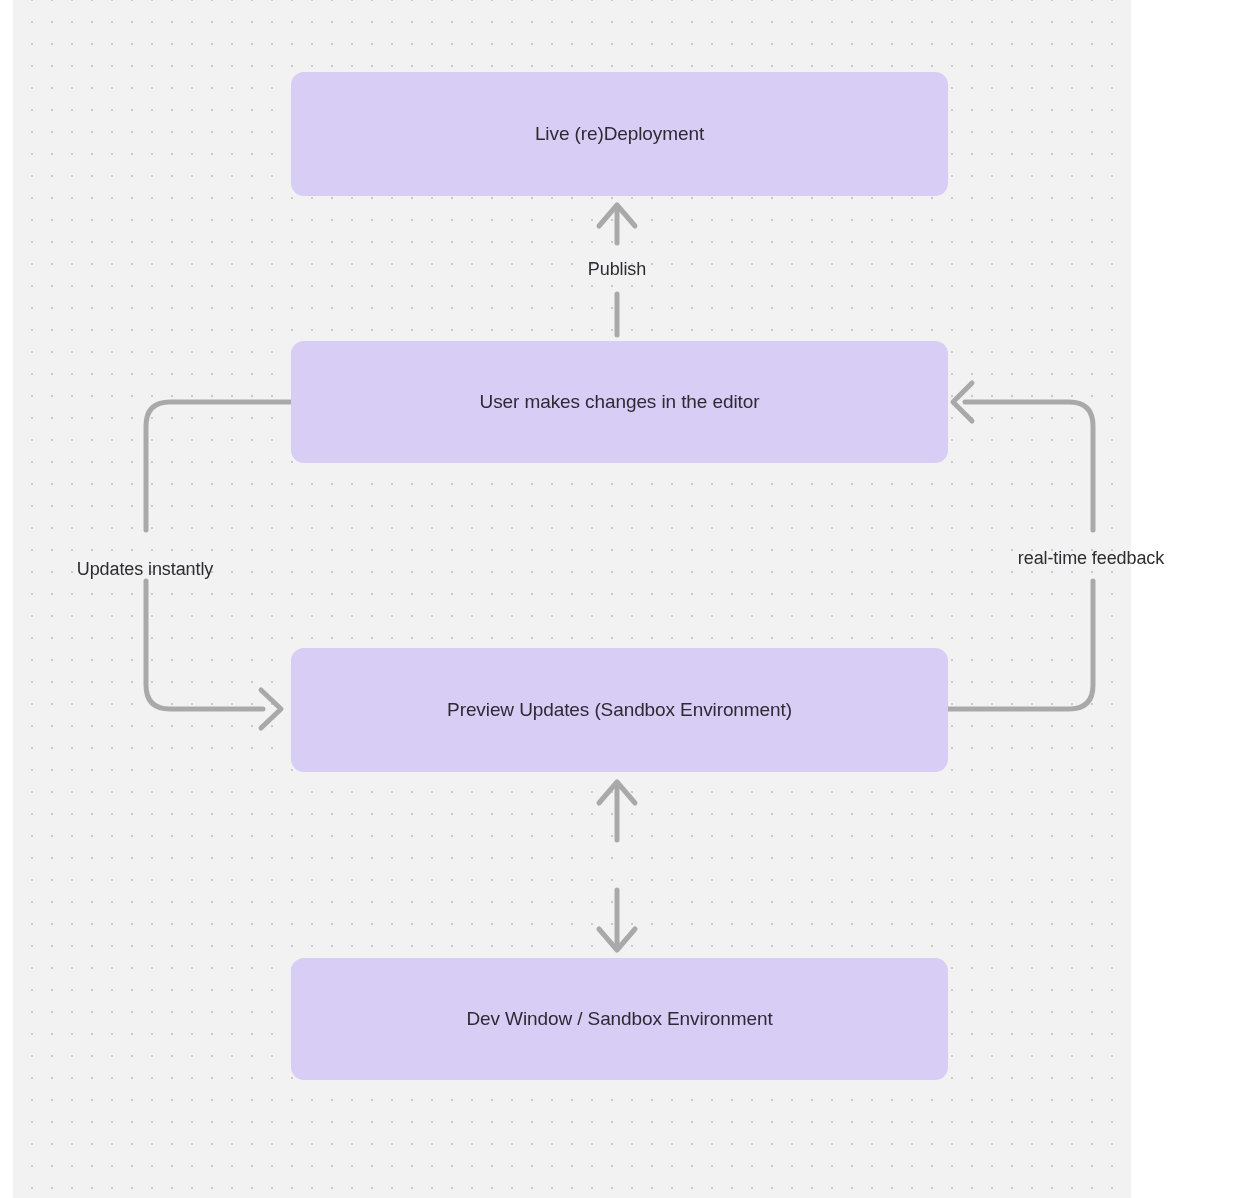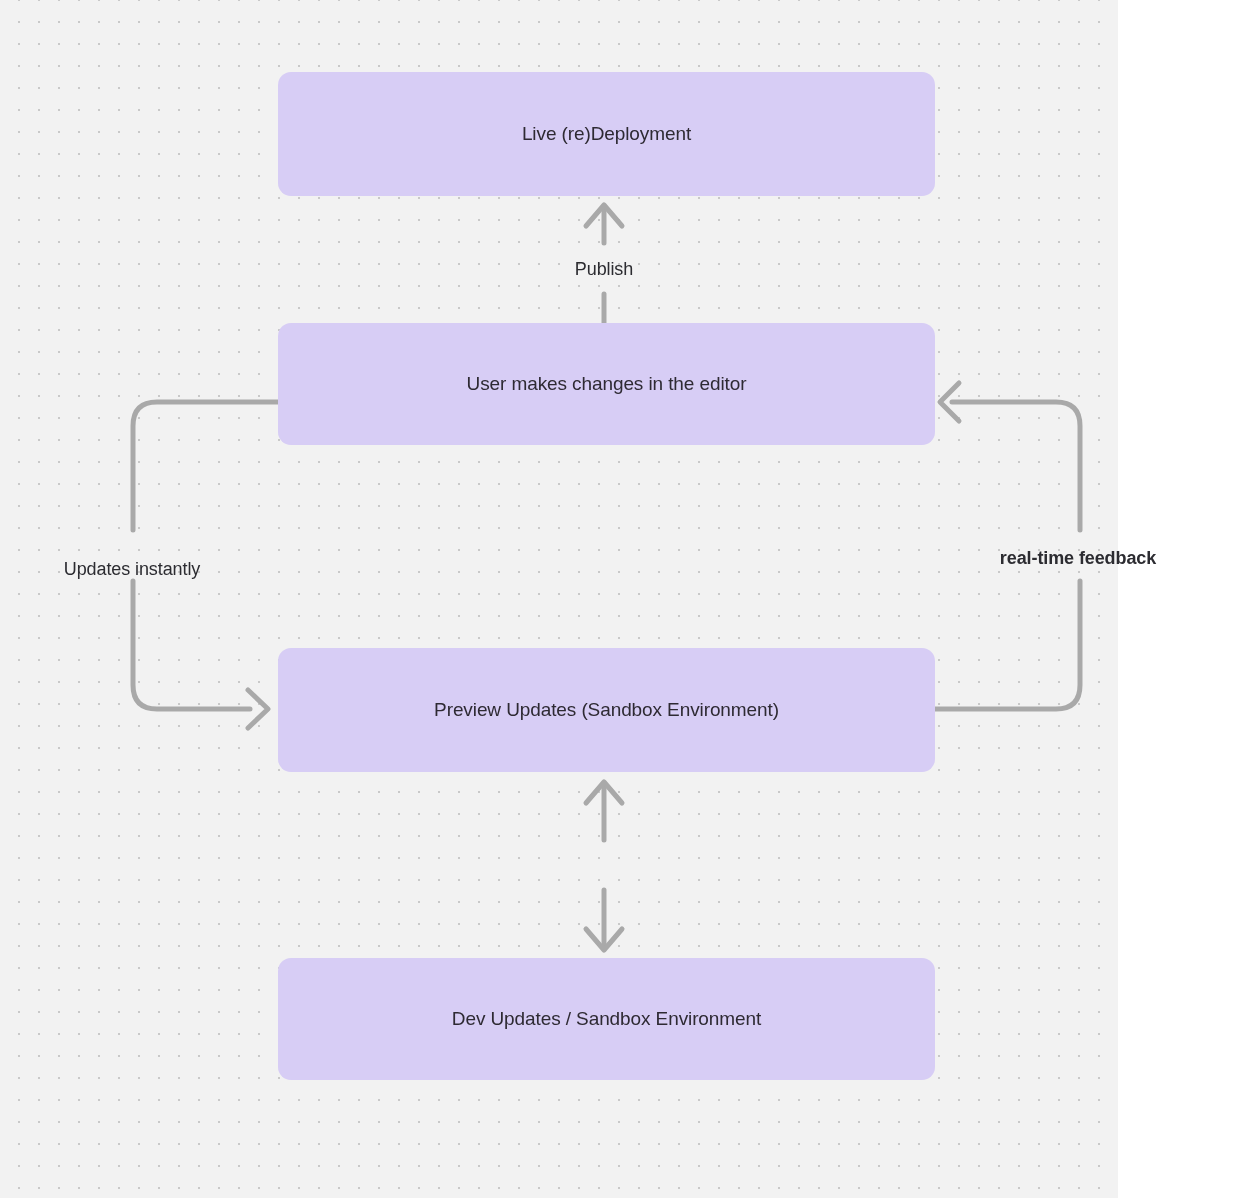--- a/index.html
+++ b/index.html
@@ -17,20 +17,21 @@
     overflow: hidden;
   }
   .canvas {
     position: relative;
     width: 1118px;
     height: 1198px;
     background-color: var(--canvas-bg);
     background-image: radial-gradient(circle, var(--dot-color) 1.2px, transparent 1.4px);
     background-size: 20px 22px;
     background-position: 9px 11px;
+    margin-left: 13px;
   }
   .edges {
     position: absolute;
     left: 0; top: 0;
     width: 1238px; height: 1198px;
   }
   .edges path {
     fill: none;
     stroke: var(--arrow);
     stroke-width: 5;
@@ -47,34 +48,34 @@
     align-items: center;
     justify-content: center;
   }
   .node span {
     font-size: 19px;
     letter-spacing: -0.1px;
     color: var(--node-text);
     white-space: nowrap;
   }
   .node-1 { top: 72px;  height: 124px; }
-  .node-2 { top: 323px; height: 122px; }
+  .node-2 { top: 341px; height: 122px; }
   .node-3 { top: 648px; height: 124px; }
   .node-4 { top: 958px; height: 122px; }
   .edge-label {
     position: absolute;
     transform: translate(-50%, -50%);
     font-size: 18px;
     letter-spacing: -0.1px;
     color: var(--label-text);
     white-space: nowrap;
   }
   .label-publish  { left: 604px;  top: 269px; }
   .label-updates  { left: 132px;  top: 569px; }
-  .label-realtime { left: 1078px; top: 558px; font-weight: bold; }
+  .label-realtime { left: 1078px; top: 558px; }
   .label-spun-up  { left: 607px;  top: 867px; }
 </style>
 </head>
 <body>
 
 <div class="canvas">
 
   <svg class="edges" viewBox="0 0 1238 1198">
 
     <g>
@@ -109,21 +110,21 @@
 
   <div class="node node-2">
     <span>User makes changes in the editor</span>
   </div>
 
   <div class="node node-3">
     <span>Preview Updates (Sandbox Environment)</span>
   </div>
 
   <div class="node node-4">
-    <span>Dev Updates / Sandbox Environment</span>
+    <span>Dev Window / Sandbox Environment</span>
   </div>
 
   <div class="edge-label label-publish">Publish</div>
 
   <div class="edge-label label-updates">Updates instantly</div>
 
   <div class="edge-label label-realtime">real-time feedback</div>
 
 
 </div>

